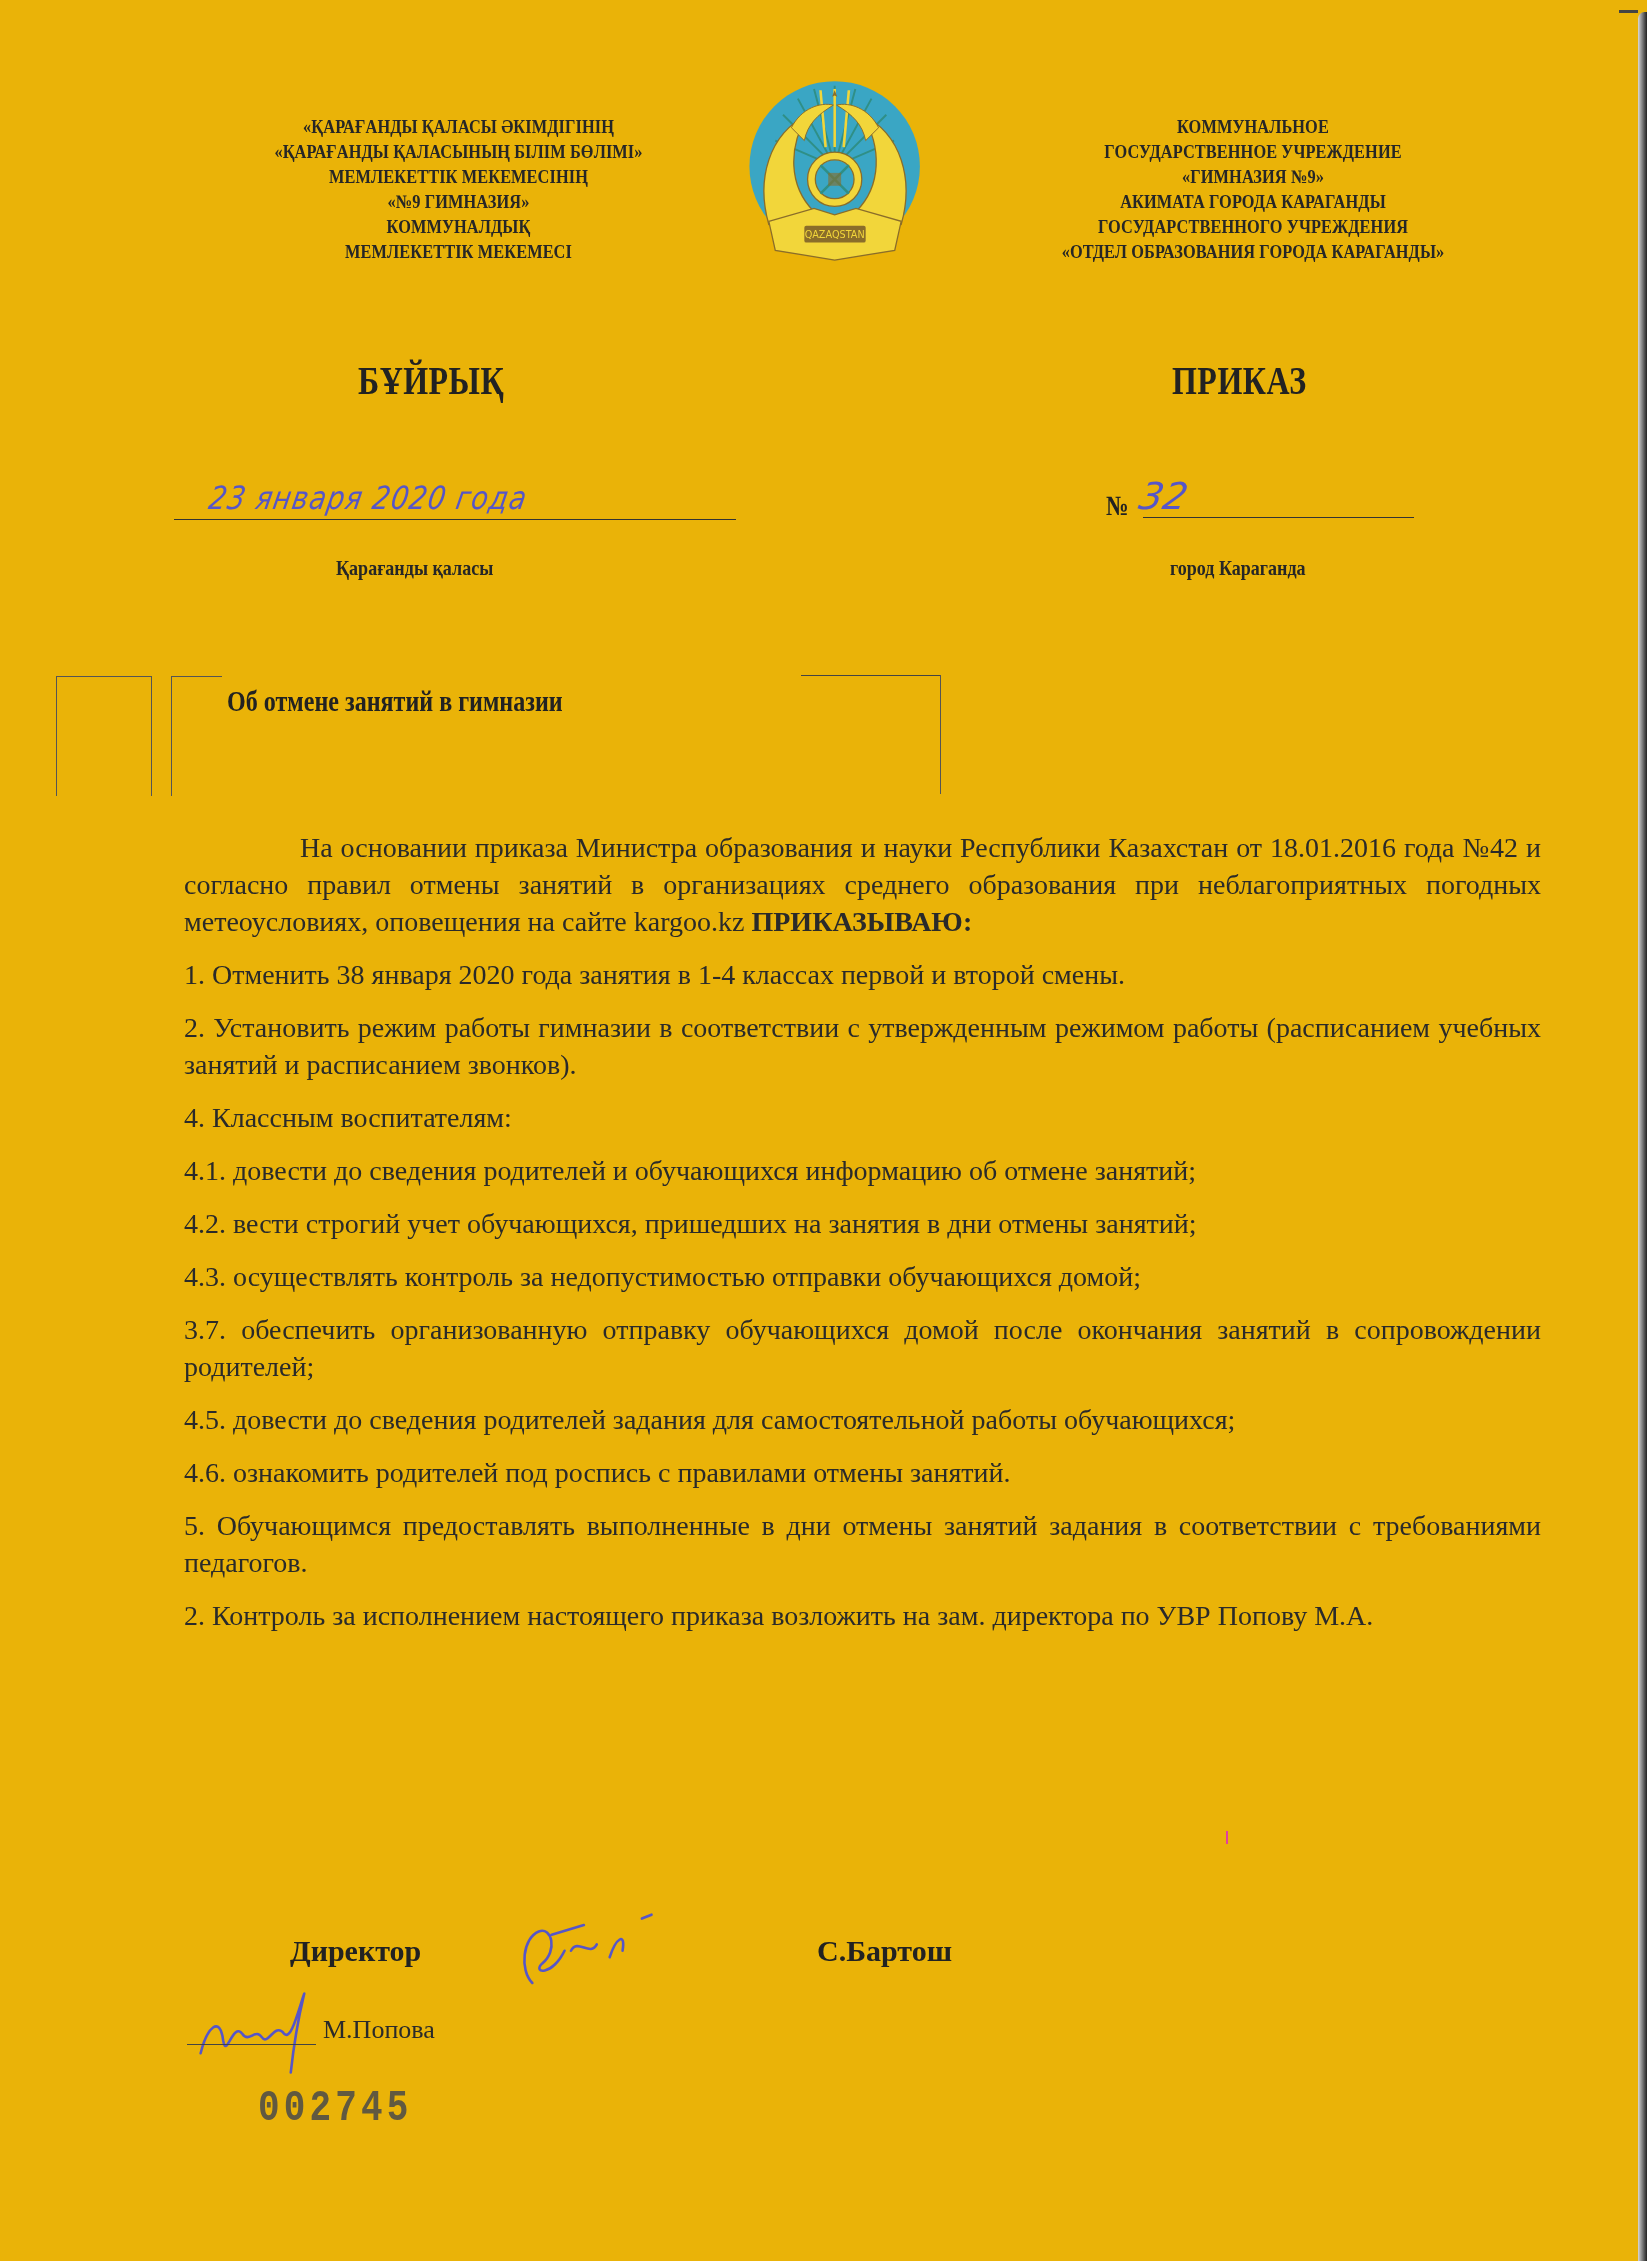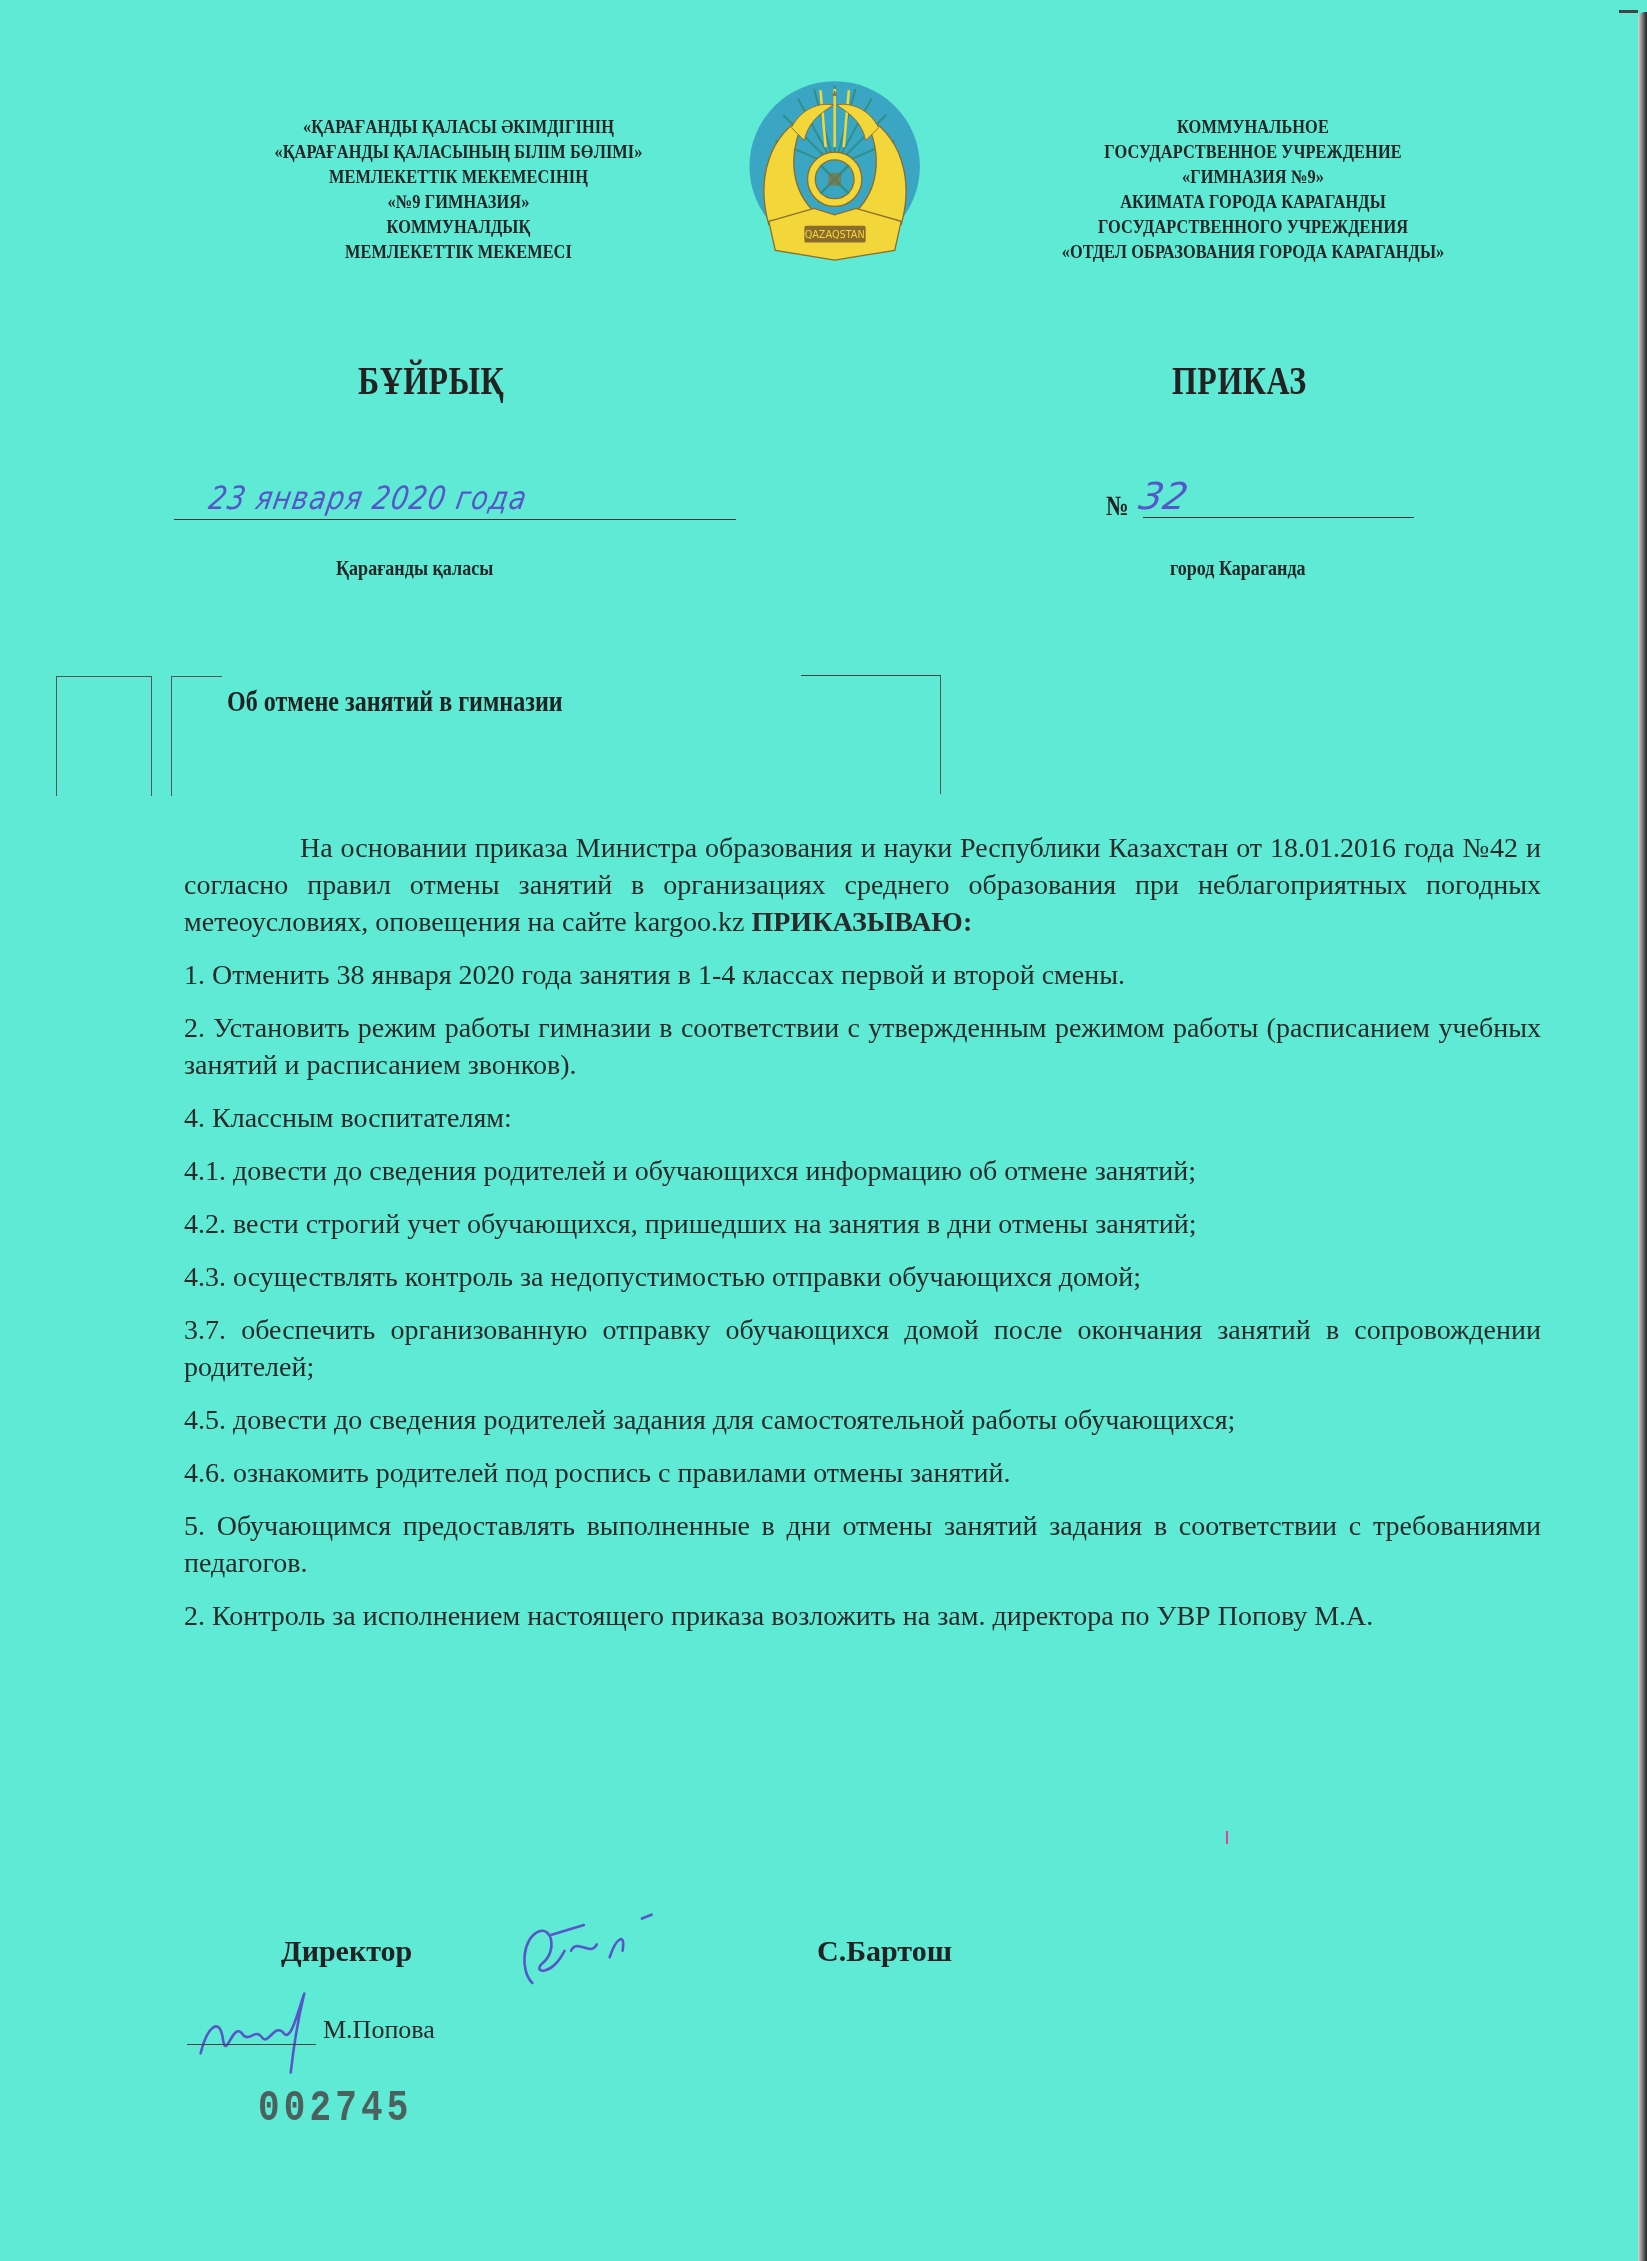--- a/index.html
+++ b/index.html
@@ -1,18 +1,18 @@
 <!DOCTYPE html>
 <html style="font-size:10.3px"><head>
 <meta charset="utf-8">
 <style>
   html, body { margin: 0; padding: 0; background: #ffffff; }
   body { width: 1647px; height: 2261px; position: relative; overflow: hidden;
          font-family: "Liberation Serif", serif; color: #2b2b2b; }
-  .page { position: absolute; inset: 0; background: #5eead4; padding-left: 16px; }
+  .page { position: absolute; inset: 0; background: #eab308; padding-left: 16px; }
   
   .scan-edge { position: absolute; top: 11.6px; right: 0; width: 9px; height: 2250px;
                background: linear-gradient(to right, #d8d8d8, #555 70%, #222);
                border-top-left-radius: 6.5px; }
   .scan-edge-top { position: absolute; top: 10.3px; right: 9px; width: 19.4px; height: 2.6px; background:#444; }
 
   
   .hdr-block { position: absolute; text-align: center; font-weight: bold;
                font-size: 19px; line-height: 25px; letter-spacing: 0.1px; color: #262626;
                transform: scaleX(0.86); transform-origin: center top; }
@@ -53,21 +53,21 @@
              transform: scaleX(0.83); transform-origin: left top; white-space: nowrap; }
 
   
   .body-text { position: absolute; left: 168px; top: 813px; width: 1389px; font-size: 28px; line-height: 37px;
                color: #2a2a2a; }
   .para { text-align: justify; text-align-last: left; margin: 16px; }
   .para.first { text-indent: 116px; }
   .bold { font-weight: bold; }
 
   
-  .sig-title { position: absolute; left: 281px; top: 1934px; font-weight: bold; font-size: 30px; color:#222; }
+  .sig-title { position: absolute; left: 290px; top: 1934px; font-weight: bold; font-size: 30px; color:#222; }
   .sig-name { position: absolute; left: 817px; top: 1934px; font-weight: bold; font-size: 30px; color:#222; }
   .sig-scrawl { position: absolute; left: 513px; top: 1912px; width: 174px; height: 84px; }
   .exec-line { position: absolute; left: 187px; top: 2044px; width: 129px; border-top: 1.9px solid #444; }
   .exec-name { position: absolute; left: 323px; top: 2015px; font-size: 26px; color:#2a2a2a; }
   .exec-scrawl { position: absolute; left: 194px; top: 1976px; width: 142px; height: 103px; }
   .serial { position: absolute; left: 258px; top: 2083px; font-family: "Liberation Mono", monospace;
             font-size: 45px; color: #4a4a4a; letter-spacing: 5.2px; font-weight: bold;
             transform: scaleX(0.8); transform-origin: left top; opacity: 0.85; }
   .pink-mark { position: absolute; left: 1226px; top: 1831px; width: 1.9px; height: 13px; background: #e040a0; }
 </style>

